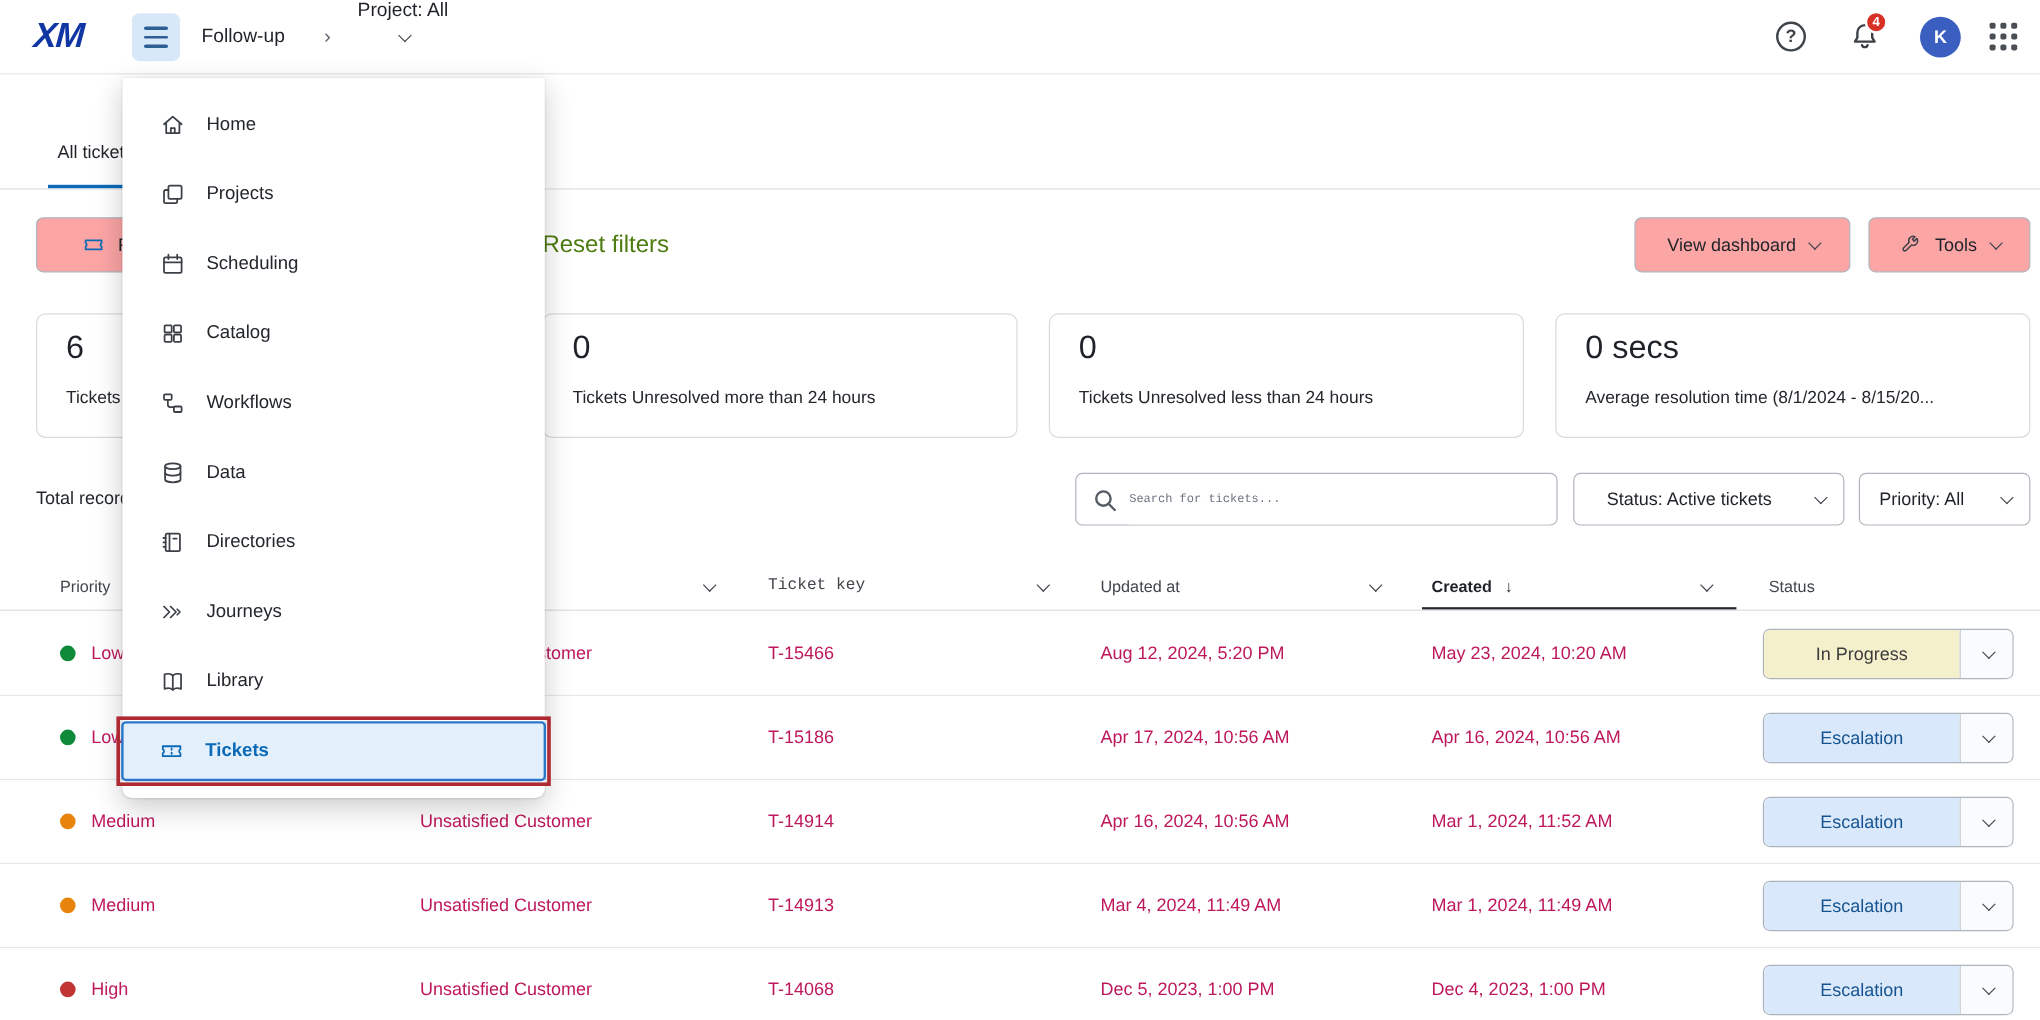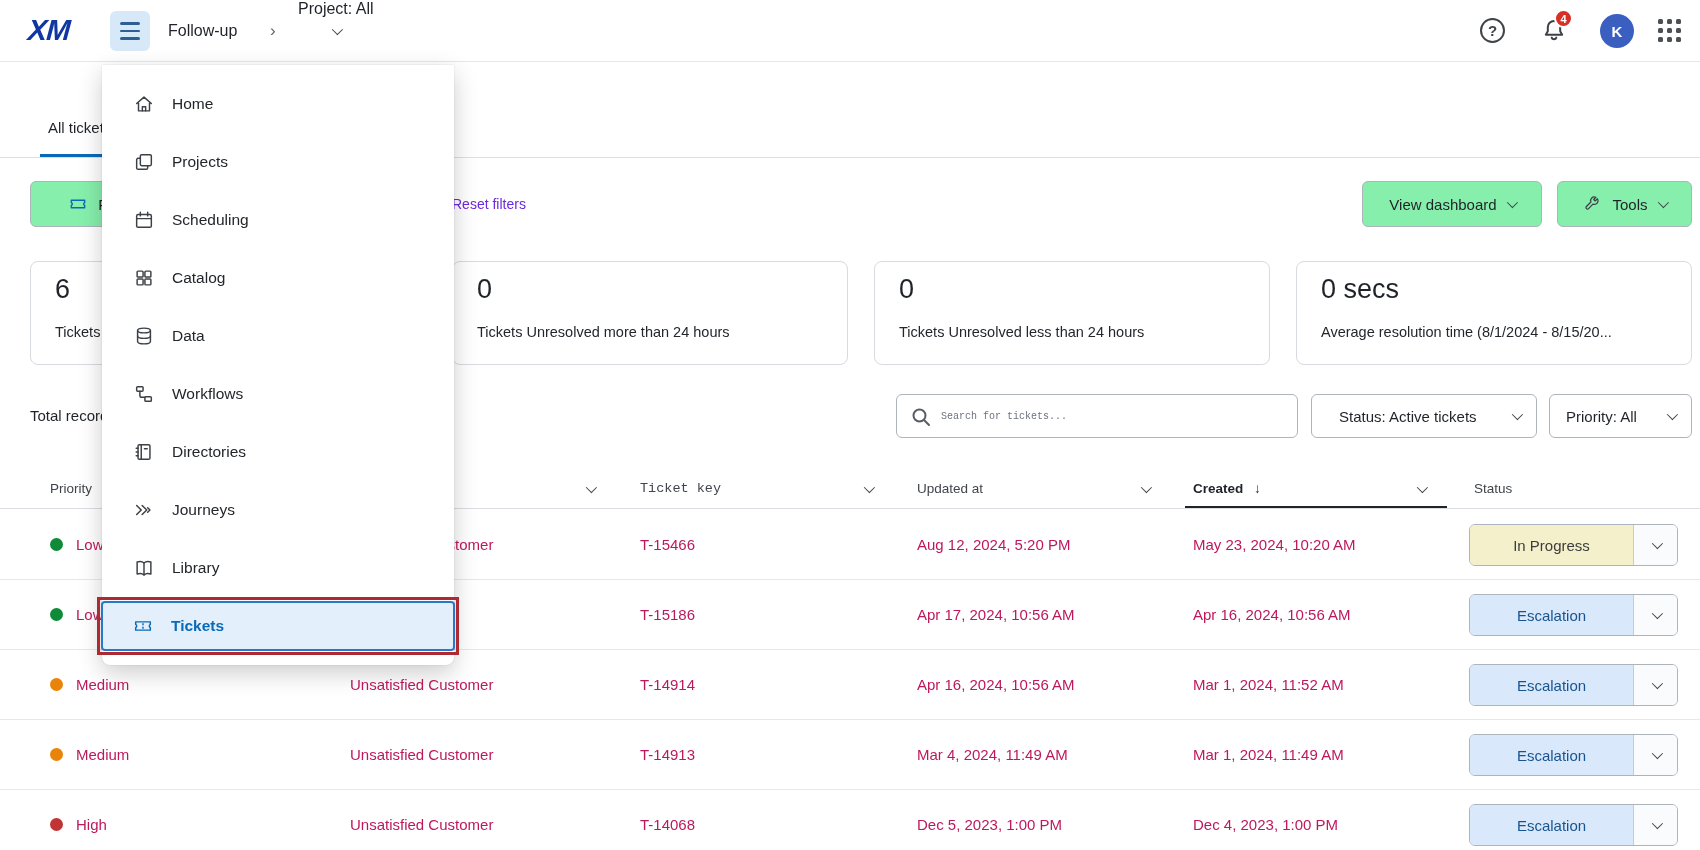--- a/index.html
+++ b/index.html
@@ -45,24 +45,24 @@
   .mi-annot { height:58px; margin:0 -5px; border:3px solid #ae2a33; padding:1px; }
   .mi-sel { height:50px; border:2px solid #2a77c9; background:#e3f0fb; border-radius:4px; padding-left:28px; }
   .mi-sel .mi-label { font-weight:bold; color:#0a6ab8; }
   .mi-sel .mi-ic svg { stroke:#0a6ab8; }
 
   
   .tab { position:absolute; left:48px; top:106px; height:44px; line-height:44px; font-size:15px; cursor:pointer; }
   .tab-underline { position:absolute; left:40px; top:154px; width:110px; height:3px; background:#0a6ab8; }
   .divider { position:absolute; left:0; top:157px; width:1700px; height:1px; background:#dcdfe3; }
 
-  .btn { position:absolute; height:46px; background:#86efac; border:1px solid #aeb4bc; border-radius:6px;
+  .btn { position:absolute; height:46px; background:#fca5a5; border:1px solid #aeb4bc; border-radius:6px;
          display:flex; align-items:center; justify-content:center; gap:10px; font-size:15px;
          color:#1f2329; cursor:pointer; }
-  .link { position:absolute; height:46px; line-height:46px; color:#6d28d9; font-size:14px; cursor:pointer; }
+  .link { position:absolute; height:46px; line-height:46px; color:#4d7c0f; font-size:20px; cursor:pointer; }
 
   .card { position:absolute; top:261px; width:396px; height:104px; border:1px solid #d7dade; border-radius:8px; background:#fff; }
   .card-value { position:absolute; left:24px; top:12px; font-size:27px; color:#1f2329; }
   .card-label { position:absolute; left:24px; top:62px; font-size:14.5px; color:#23272c; white-space:nowrap; overflow:hidden; max-width:360px; }
 
   .total { position:absolute; left:30px; top:394px; height:44px; line-height:44px; font-size:15px; }
   .search { position:absolute; left:896px; top:394px; width:402px; height:44px; border:1px solid #aeb4bc;
             border-radius:6px; background:#fff; }
   .search input { position:absolute; left:44px; top:0; width:350px; height:42px; border:none; outline:none;
                   font-size:10px; font-family:Liberation Mono, monospace; color:#1f2329; }
@@ -310,36 +310,36 @@
           <rect x="13" y="4.5" width="6.5" height="6.5" rx="1"></rect>
           <rect x="4.5" y="13" width="6.5" height="6.5" rx="1"></rect>
           <rect x="13" y="13" width="6.5" height="6.5" rx="1"></rect>
         </svg>
       </span>
     <span class="mi-label">Catalog</span>
   </div>
   <div class="mi">
     <span class="mi-ic">
         <svg width="22" height="22" viewBox="0 0 24 24">
+          <rect x="4" y="4" width="7" height="5" rx="1"></rect>
+          <rect x="13" y="15" width="7" height="5" rx="1"></rect>
+          <path d="M7.5 9v4.5a2 2 0 0 0 2 2H13"></path>
+        </svg>
+      </span>
+    <span class="mi-label">Workflows</span>
+  </div>
+  <div class="mi">
+    <span class="mi-ic">
+        <svg width="22" height="22" viewBox="0 0 24 24">
           <ellipse cx="12" cy="6" rx="7" ry="2.6"></ellipse>
           <path d="M5 6v12c0 1.4 3.1 2.6 7 2.6s7-1.2 7-2.6V6"></path>
           <path d="M5 12c0 1.4 3.1 2.6 7 2.6s7-1.2 7-2.6"></path>
         </svg>
       </span>
     <span class="mi-label">Data</span>
-  </div>
-  <div class="mi">
-    <span class="mi-ic">
-        <svg width="22" height="22" viewBox="0 0 24 24">
-          <rect x="4" y="4" width="7" height="5" rx="1"></rect>
-          <rect x="13" y="15" width="7" height="5" rx="1"></rect>
-          <path d="M7.5 9v4.5a2 2 0 0 0 2 2H13"></path>
-        </svg>
-      </span>
-    <span class="mi-label">Workflows</span>
   </div>
   <div class="mi">
     <span class="mi-ic">
         <svg width="22" height="22" viewBox="0 0 24 24">
           <rect x="5.5" y="4" width="13" height="16" rx="1.5"></rect>
           <path d="M9 4v16M12.5 8.5h3M3.5 8h2M3.5 12h2M3.5 16h2"></path>
         </svg>
       </span>
     <span class="mi-label">Directories</span>
   </div>

